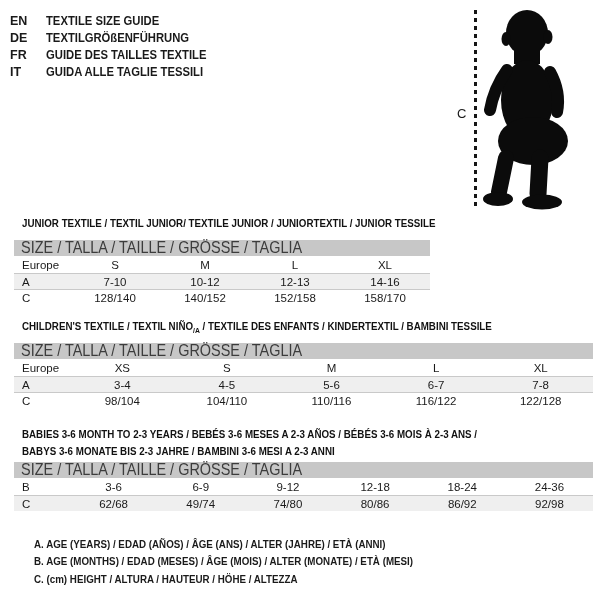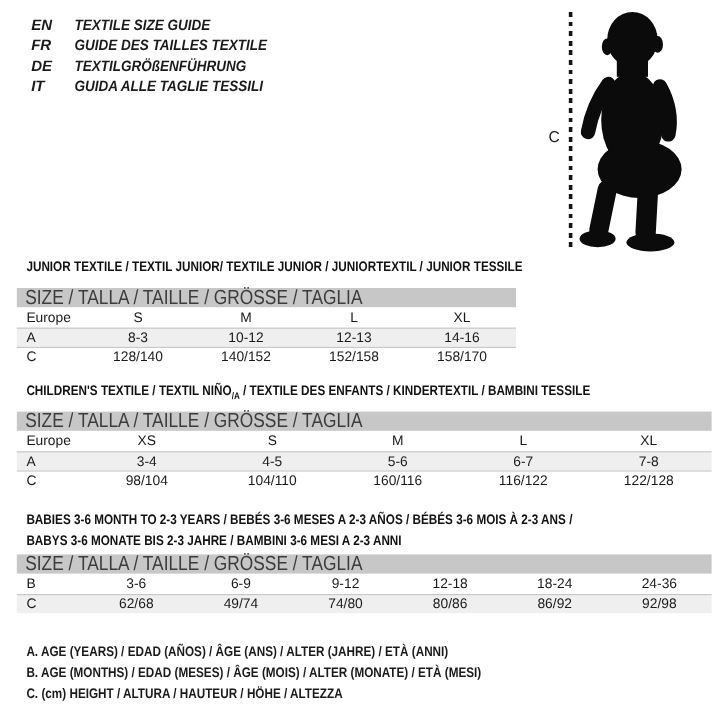--- a/index.html
+++ b/index.html
@@ -13,21 +13,21 @@
   html,body{margin:0;padding:0;background:#fff;}
   .canvas{
     position:relative;width:600px;height:600px;background:#fff;overflow:hidden;
     font-family:"Liberation Sans", sans-serif;color:var(--text);
   }
   
   .cond85{display:inline-block;transform:scaleX(.85);transform-origin:0 50%;white-space:nowrap;}
   .cond90{display:inline-block;transform:scaleX(.9);transform-origin:0 50%;white-space:nowrap;}
 
   
-  .lang-list{position:absolute;left:26px;top:13px;font-style:italic;}
+  .lang-list{position:absolute;left:10px;top:13px;}
   .lang-row{display:flex;line-height:17px;font-weight:700;font-size:12.5px;}
   .lang-code{width:36px;}
 
   
   .dash-line{
     position:absolute;left:474px;top:10px;width:3px;height:196px;
     background:repeating-linear-gradient(to bottom,#151515 0 4px,transparent 4px 8px);
   }
   .figure-label{position:absolute;left:457px;top:106px;font-size:13px;}
   .silhouette{position:absolute;left:482px;top:8px;width:100px;height:204px;}
@@ -40,39 +40,39 @@
   .size-table{position:absolute;left:14px;}
   .table-bar{height:16px;line-height:16px;background:var(--bar-bg);color:var(--bar-text);
     font-size:17px;padding-left:7px;margin-bottom:1px;}
   .trow{display:flex;align-items:center;height:16px;font-size:11.5px;box-sizing:border-box;}
   .table-rows .trow + .trow{border-top:1px solid var(--divider);}
   .trow.shaded{background:var(--alt-row);}
   .tlabel{width:56px;padding-left:8px;box-sizing:border-box;}
   .tcell{flex:1 1 0;text-align:center;}
 
   
-  .footnotes{position:absolute;left:22px;top:536px;font-size:11.5px;font-weight:700;line-height:17.4px;}
+  .footnotes{position:absolute;left:34px;top:536px;font-size:11.5px;font-weight:700;line-height:17.4px;}
 </style>
 </head>
 <body>
 
 <div class="canvas">
 
   <div class="lang-list">
     <div class="lang-row">
       <span class="lang-code">EN</span>
       <span class="cond90">TEXTILE SIZE GUIDE</span>
     </div>
     <div class="lang-row">
+      <span class="lang-code">DE</span>
+      <span class="cond90">TEXTILGRÖßENFÜHRUNG</span>
+    </div>
+    <div class="lang-row">
       <span class="lang-code">FR</span>
       <span class="cond90">GUIDE DES TAILLES TEXTILE</span>
-    </div>
-    <div class="lang-row">
-      <span class="lang-code">DE</span>
-      <span class="cond90">TEXTILGRÖßENFÜHRUNG</span>
     </div>
     <div class="lang-row">
       <span class="lang-code">IT</span>
       <span class="cond90">GUIDA ALLE TAGLIE TESSILI</span>
     </div>
   </div>
 
   <div class="dash-line"></div>
   <div class="figure-label">C</div>
   <svg class="silhouette" viewBox="0 0 100 204" aria-hidden="true">
@@ -106,21 +106,21 @@
     <div class="table-rows">
         <div class="trow">
           <div class="tlabel">Europe</div>
           <div class="tcell">S</div>
           <div class="tcell">M</div>
           <div class="tcell">L</div>
           <div class="tcell">XL</div>
         </div>
         <div class="trow shaded">
           <div class="tlabel">A</div>
-          <div class="tcell">8-3</div>
+          <div class="tcell">7-10</div>
           <div class="tcell">10-12</div>
           <div class="tcell">12-13</div>
           <div class="tcell">14-16</div>
         </div>
         <div class="trow">
           <div class="tlabel">C</div>
           <div class="tcell">128/140</div>
           <div class="tcell">140/152</div>
           <div class="tcell">152/158</div>
           <div class="tcell">158/170</div>
@@ -149,21 +149,21 @@
           <div class="tcell">3-4</div>
           <div class="tcell">4-5</div>
           <div class="tcell">5-6</div>
           <div class="tcell">6-7</div>
           <div class="tcell">7-8</div>
         </div>
         <div class="trow">
           <div class="tlabel">C</div>
           <div class="tcell">98/104</div>
           <div class="tcell">104/110</div>
-          <div class="tcell">160/116</div>
+          <div class="tcell">110/116</div>
           <div class="tcell">116/122</div>
           <div class="tcell">122/128</div>
         </div>
       </div>
   </div>
 
   <h2 class="section-title" style="top:426px">
     <div><span class="cond85">BABIES 3-6 MONTH TO 2-3 YEARS / BEBÉS 3-6 MESES A 2-3 AÑOS / BÉBÉS 3-6 MOIS À 2-3 ANS /</span></div>
     <div><span class="cond85">BABYS 3-6 MONATE BIS 2-3 JAHRE / BAMBINI 3-6 MESI A 2-3 ANNI</span></div>
   </h2>

